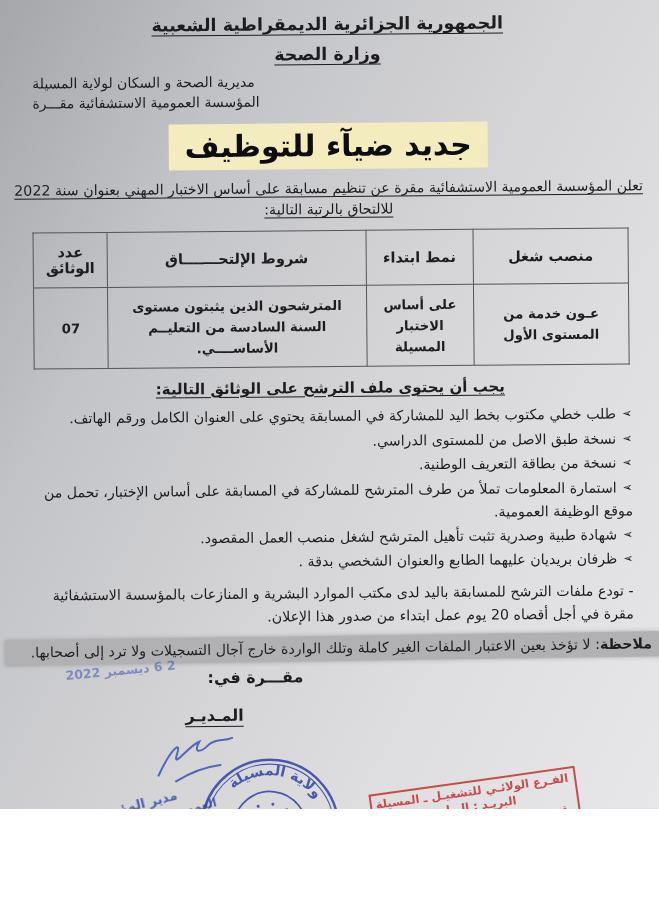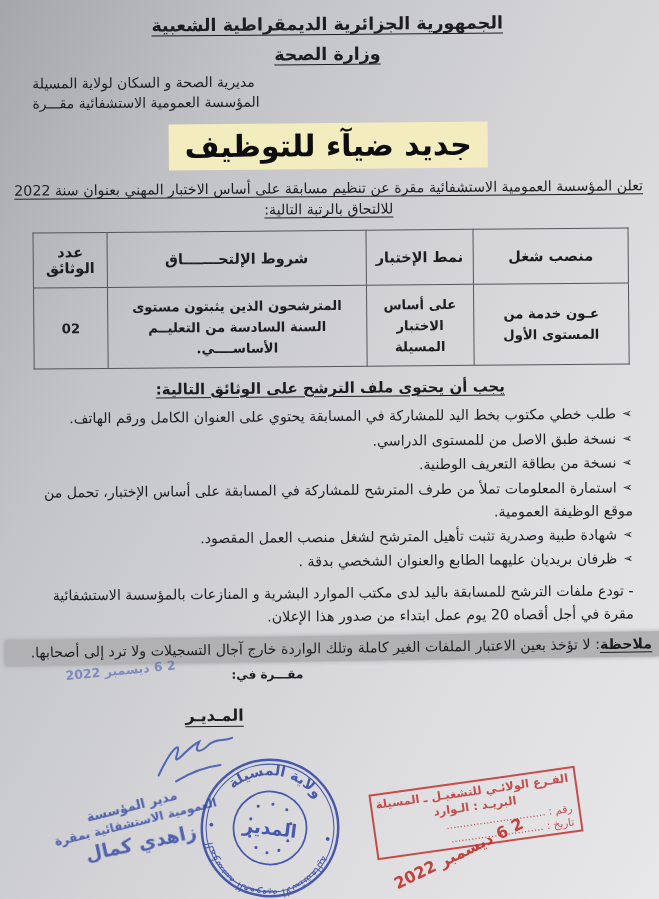--- a/index.html
+++ b/index.html
@@ -2,21 +2,21 @@
 <html lang="ar" dir="rtl"><head>
 <meta charset="utf-8">
 <style>
   html,body{margin:0;padding:0;}
   body{
     width:659px;height:899px;overflow:hidden;
     font-family:"DejaVu Sans",sans-serif;
     color:#1d1d20;
   }
   .paper{
-    position:relative;width:659px;height:899px;overflow:hidden;direction:rtl;
+    position:relative;width:659px;height:809px;overflow:hidden;direction:rtl;
     background:linear-gradient(118deg,#a5a6aa 0%,#c3c4c7 26%,#d4d4d7 52%,#dfdfe2 75%,#e7e7e9 100%);
   }
   .tilt{position:relative;transform:rotate(-0.5deg);transform-origin:50% 40%;padding-top:14px;}
   .u{text-decoration:underline;text-underline-offset:4px;}
   .t1{margin:0 0 10px 0;text-align:center;font-size:17.5px;font-weight:bold;}
   .t2{margin:0 0 7px 0;text-align:center;font-size:17.5px;font-weight:bold;}
   .org{text-align:right;padding-left:18px;font-size:14px;line-height:20px;text-align:left;direction:rtl;}
   .org div{direction:rtl;text-align:left;padding-left:16px;}
   .banner-wrap{text-align:center;margin-top:12px;margin-bottom:9px;}
   .banner{
@@ -33,23 +33,23 @@
   .docs-heading{margin:12px 0 8px 0;text-align:center;font-size:15px;font-weight:bold;text-decoration:underline;text-underline-offset:3px;}
   ul.docs{list-style:none;margin:0 28px 8px 22px;padding:0;}
   ul.docs li{font-size:14.2px;line-height:22.5px;margin:1px 0;}
   .blt{display:inline-block;transform:scaleX(-1);margin-left:6px;font-size:12px;position:relative;top:-1px;}
   .submission{margin:6px 28px 8px 22px;font-size:14.2px;line-height:23px;}
   .note{
     margin:4px 2px 6px 2px;padding:2px 8px;background:#b1b1b4;
     font-size:14.2px;line-height:21px;transform:rotate(-0.35deg);
     box-shadow:0 0 4px rgba(120,120,125,.6);
   }
-  .note-label{font-weight:bold;text-decoration:underline;text-underline-offset:3px;}
+  .note-label{font-weight:bold;text-underline-offset:3px;}
   .place{position:relative;margin:6px 0 4px 0;height:24px;}
-  .place-label{position:absolute;right:359px;top:0;font-size:12px;font-weight:bold;}
+  .place-label{position:absolute;right:359px;top:0;font-size:16px;font-weight:bold;}
   .blue-date{
     position:absolute;left:62px;top:-6px;font-size:12.5px;font-weight:bold;
     color:rgba(62,84,176,.55);transform:rotate(-5deg);white-space:nowrap;letter-spacing:1px;
   }
   .director{margin:14px 0 0 0;padding-right:419px;font-size:16px;font-weight:bold;
     text-decoration:underline;text-underline-offset:5px;letter-spacing:1px;}
   
   .sig{position:absolute;left:142px;top:733px;width:128px;height:58px;}
   .sig path{stroke:#3a55b4;stroke-width:2.1;fill:none;stroke-linecap:round;opacity:.85;}
   .stamp-left{
@@ -94,31 +94,31 @@
     <div class="banner-wrap">
       <span class="banner">جديد ضيآء للتوظيف</span>
     </div>
 
     <p class="intro">تعلن المؤسسة العمومية الاستشفائية مقرة عن تنظيم مسابقة على أساس الاختبار المهني بعنوان سنة 2022 للالتحاق بالرتبة التالية:</p>
 
     <table class="jobs">
       <thead>
         <tr>
           <th class="w-pos">منصب شغل</th>
-          <th class="w-mode">نمط الإختبار</th>
+          <th class="w-mode">نمط ابتداء</th>
           <th class="w-cond">شروط الإلتحـــــــاق</th>
           <th class="w-num">عدد الوثائق</th>
         </tr>
       </thead>
       <tbody>
         <tr>
           <td>عـون خدمة من المستوى الأول</td>
           <td>على أساس الاختبار المسيلة</td>
           <td>المترشحون الذين يثبتون مستوى السنة السادسة من التعليــم الأساســــي.</td>
-          <td>02</td>
+          <td>07</td>
         </tr>
       </tbody>
     </table>
 
     <p class="docs-heading">يجب أن يحتوى ملف الترشح على الوثائق التالية:</p>
 
     <ul class="docs">
       <li><span class="blt">➢</span><span>طلب خطي مكتوب بخط اليد للمشاركة في المسابقة يحتوي على العنوان الكامل ورقم الهاتف.</span></li>
       <li><span class="blt">➢</span><span>نسخة طبق الاصل من للمستوى الدراسي.</span></li>
       <li><span class="blt">➢</span><span>نسخة من بطاقة التعريف الوطنية.</span></li>

